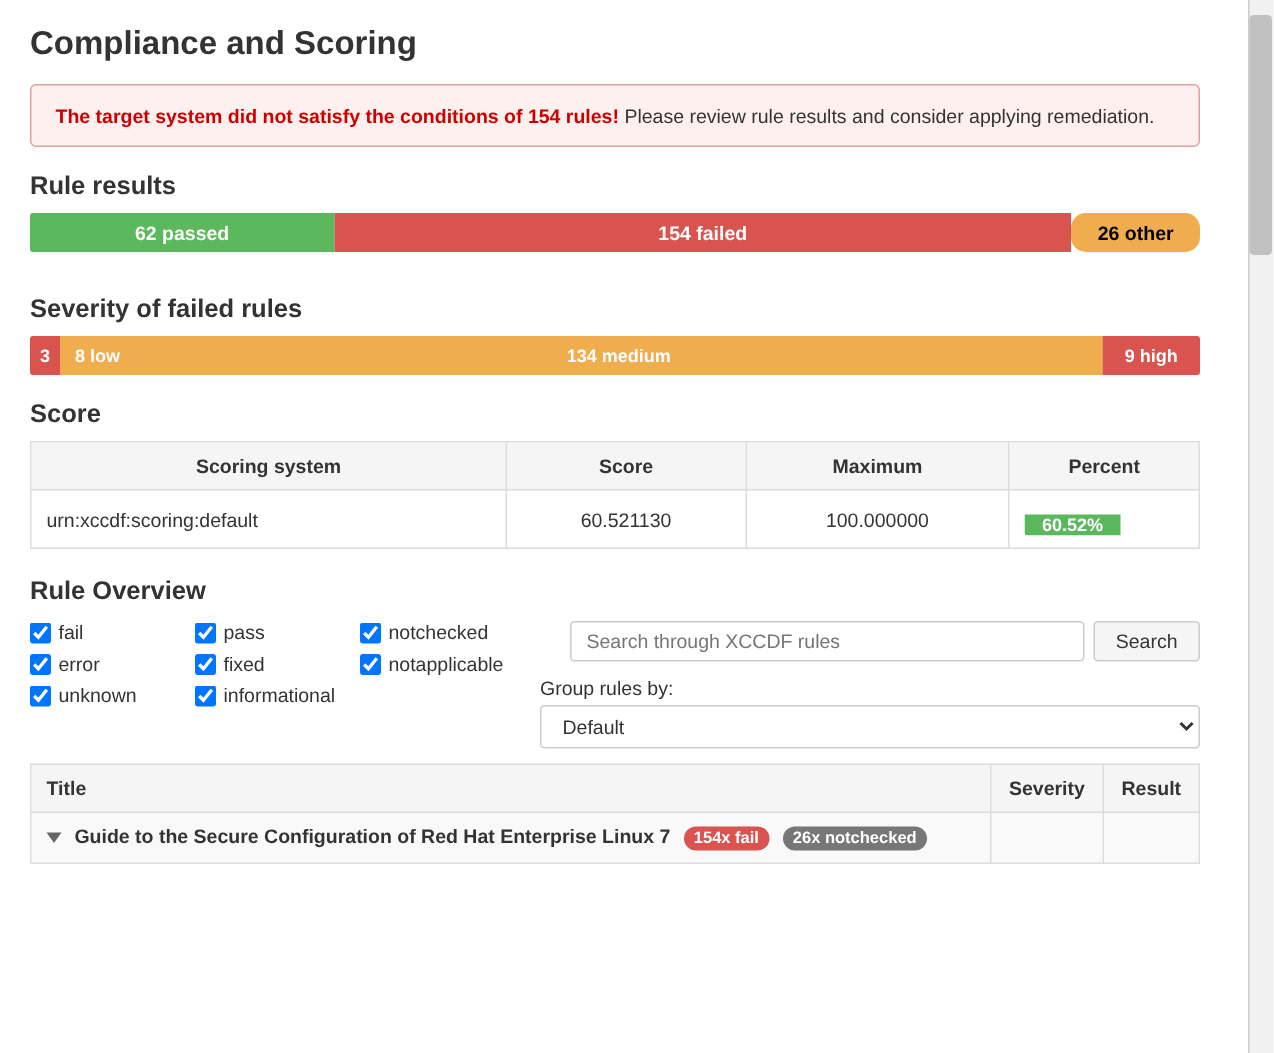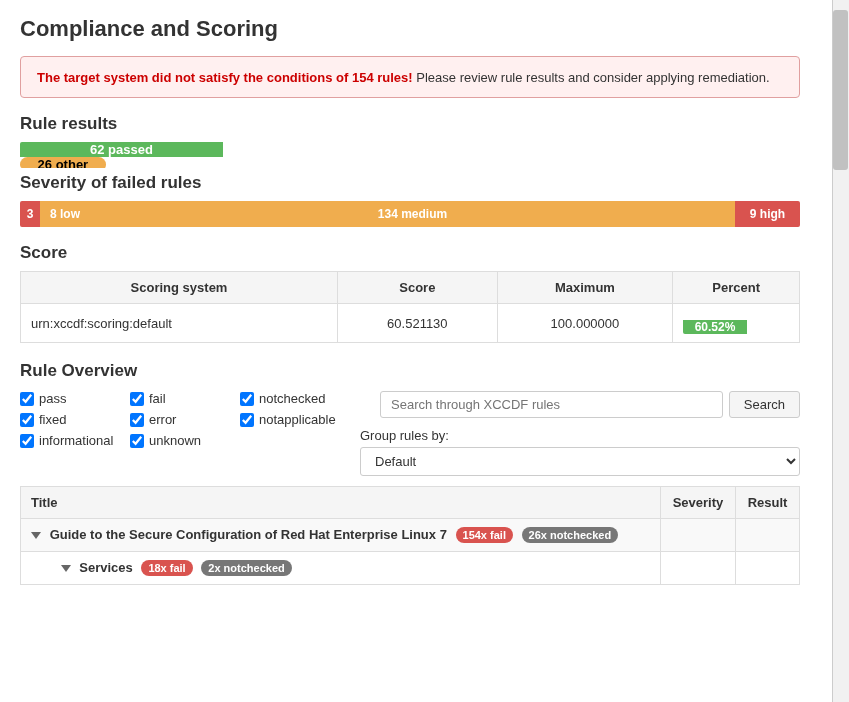--- a/index.html
+++ b/index.html
@@ -68,22 +68,21 @@
       font-weight: bold;
       color: #333;
       margin-bottom: 8px;
     }
 
     .rule-results-bar {
       display: flex;
       height: 26px;
       border-radius: 2px;
       overflow: hidden;
-      margin-bottom: 5px;
-      flex-direction: column;
+      margin-bottom: 28px;
     }
     .bar-passed {
       background: #5cb85c;
       display: flex;
       align-items: center;
       justify-content: center;
       color: #fff;
       font-size: 13px;
       font-weight: bold;
     }
@@ -353,20 +352,21 @@
   <div class="alert-box">
     <span class="alert-text">
       <strong>The target system did not satisfy the conditions of 154 rules!</strong>
       <span> Please review rule results and consider applying remediation.</span>
     </span>
   </div>
 
   <h2 class="section-title">Rule results</h2>
   <div class="rule-results-bar">
     <div class="bar-passed" style="width:26%;">62 passed</div>
+    <div class="bar-failed">154 failed</div>
     <div class="bar-other" style="width:11%;">26 other</div>
   </div>
 
   <h2 class="section-title">Severity of failed rules</h2>
   <div class="severity-bar">
     <div class="sev-3">3</div>
     <div class="sev-low">8 low</div>
     <div class="sev-medium">134 medium</div>
     <div class="sev-high">9 high</div>
   </div>
@@ -397,43 +397,43 @@
   </table>
 
   <h2 class="rule-overview-title">Rule Overview</h2>
 
   <div class="checkboxes-and-search">
 
     <div class="checkboxes-wrapper">
       <div class="checkbox-col">
         <label class="checkbox-item">
           <input type="checkbox" checked="" style=""> 
-            <span>pass</span>
-        </label>
-        <label class="checkbox-item">
-          <input type="checkbox" checked="" style=""> 
-            <span>fixed</span>
-        </label>
-        <label class="checkbox-item">
-          <input type="checkbox" checked="" style=""> 
-            <span>informational</span>
+            <span>fail</span>
+        </label>
+        <label class="checkbox-item">
+          <input type="checkbox" checked="" style=""> 
+            <span>error</span>
+        </label>
+        <label class="checkbox-item">
+          <input type="checkbox" checked="" style=""> 
+            <span>unknown</span>
         </label>
       </div>
       <div class="checkbox-col">
         <label class="checkbox-item">
           <input type="checkbox" checked="" style=""> 
-            <span>fail</span>
-        </label>
-        <label class="checkbox-item">
-          <input type="checkbox" checked="" style=""> 
-            <span>error</span>
-        </label>
-        <label class="checkbox-item">
-          <input type="checkbox" checked="" style=""> 
-            <span>unknown</span>
+            <span>pass</span>
+        </label>
+        <label class="checkbox-item">
+          <input type="checkbox" checked="" style=""> 
+            <span>fixed</span>
+        </label>
+        <label class="checkbox-item">
+          <input type="checkbox" checked="" style=""> 
+            <span>informational</span>
         </label>
       </div>
       <div class="checkbox-col">
         <label class="checkbox-item">
           <input type="checkbox" checked="" style=""> 
             <span>notchecked</span>
         </label>
         <label class="checkbox-item">
           <input type="checkbox" checked="" style=""> 
             <span>notapplicable</span>
@@ -467,31 +467,20 @@
         <td>
           <span class="triangle-down"></span>
           <span>Guide to the Secure Configuration of Red Hat Enterprise Linux 7</span>
           <span class="badge badge-fail">154x fail</span>
           <span class="badge badge-notchecked">26x notchecked</span>
         </td>
         <td></td>
         <td></td>
       </tr>
 
-      <tr class="subgroup-row">
-        <td>
-          <span style="display:inline-block;width:16px;"></span>
-          <span class="triangle-down"></span>
-          <span>Services</span>
-          <span class="badge badge-fail">18x fail</span>
-          <span class="badge badge-notchecked">2x notchecked</span>
-        </td>
-        <td></td>
-        <td></td>
-      </tr>
     </tbody>
   </table>
 
 </div>
 
 <div class="scrollbar">
   <div class="scrollbar-thumb"></div>
 </div>
 
 </body></html>

